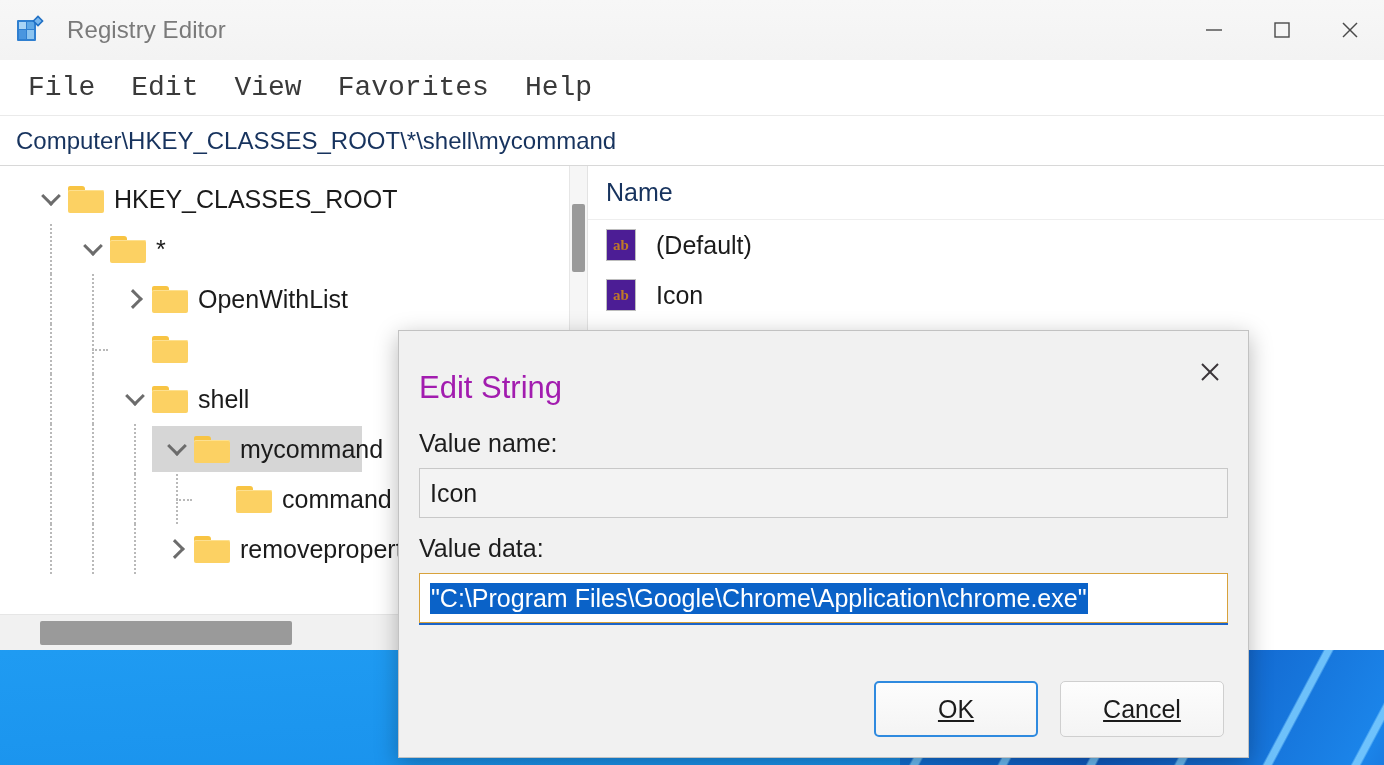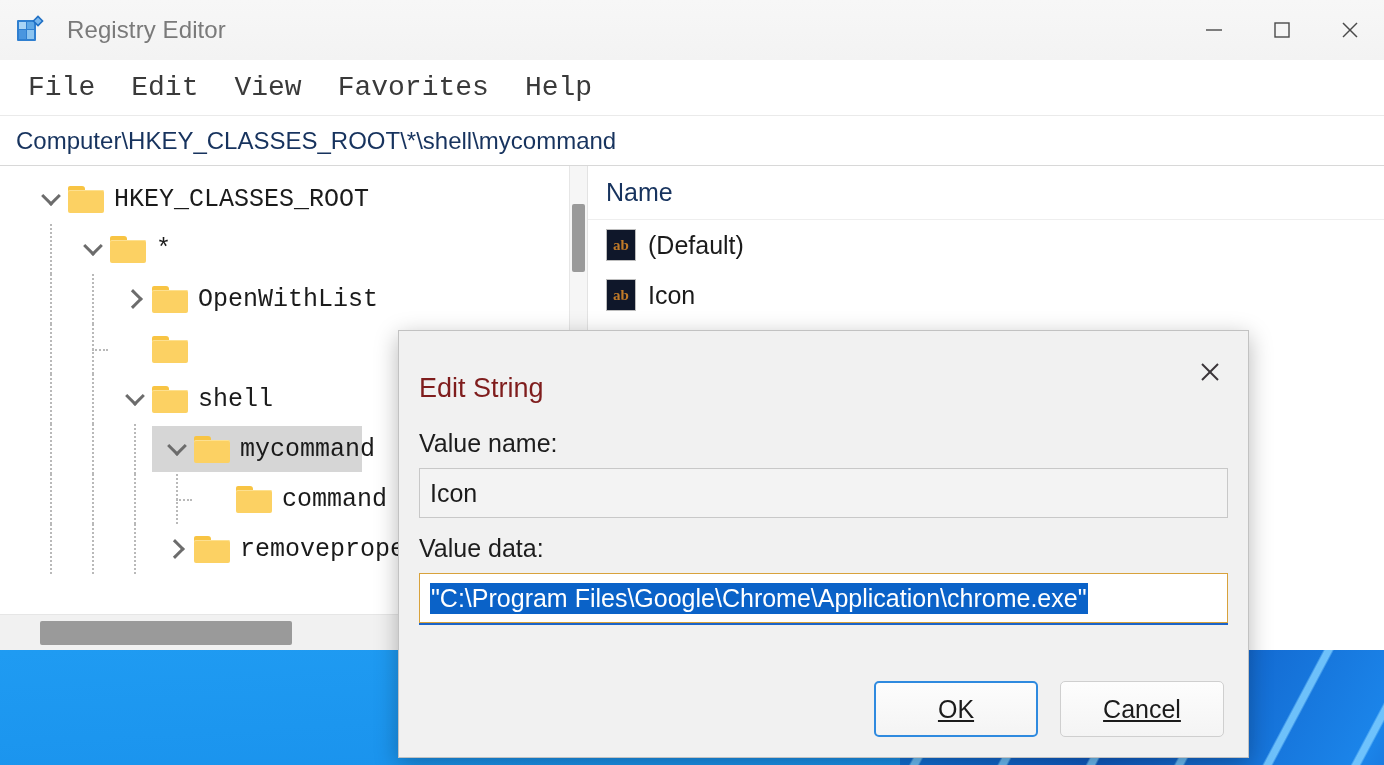--- a/index.html
+++ b/index.html
@@ -92,21 +92,20 @@
   }
 
   
   #panes { flex: 1 1 auto; display: flex; min-height: 0; position: relative; background: #fff; }
 
   #tree-pane {
     width: 588px; flex: 0 0 588px;
     position: relative; background: #fff;
     overflow: hidden;
     border-right: 1px solid #e3e3e3;
-    font-family: Liberation Mono, monospace;
   }
   #tree-scroll-area { position: absolute; inset: 0 18px 36px 0; overflow: hidden; }
   #tree {
     padding-top: 8px;
     font-size: 25px; color: #1b1b1b;
   }
   .tnode { position: relative; height: 50px; display: flex; align-items: center; white-space: nowrap; }
   .tnode .row-hl {
     position: absolute; left: 0; top: 2px; height: 46px; right: 0;
     background: transparent;
@@ -165,43 +164,43 @@
 
   
   #list-pane { flex: 1 1 auto; background: #fff; position: relative; overflow: hidden; }
   #list-header {
     height: 54px; display: flex; align-items: center;
     padding-left: 18px; font-size: 25px; color: #17335e;
     border-bottom: 1px solid #eee;
   }
   .lrow { height: 50px; display: flex; align-items: center; padding-left: 18px; font-size: 25px; color: #1b1b1b; }
   .ab-icon {
-    width: 30px; height: 32px; flex: 0 0 30px; margin-right: 12px;
-    position: relative; background: #0f172a;
+    width: 30px; height: 32px; flex: 0 0 30px; margin-right: 20px;
+    position: relative; background: #4c1d95;
     border: 1px solid #bdbdbd;
     display: flex; align-items: center; justify-content: center;
   }
   .ab-icon span { font-size: 15px; font-weight: 700; color: #c07a28; font-family: "Liberation Serif", serif; }
 
   
   #edit-dialog {
     position: absolute; left: 398px; top: 330px;
     width: 851px; height: 428px;
     background: #f1f1f1;
     border: 1px solid #c2c2c2;
     box-shadow: 0 6px 22px rgba(0,0,0,.28);
     display: flex; flex-direction: column;
     z-index: 50;
   }
   #dlg-titlebar {
     height: 82px; flex: 0 0 82px;
     display: flex; align-items: center;
     background: #f1f1f1;
   }
-  #dlg-title { font-size: 27px; color: #7f1d1d; margin-left: 20px; margin-top: 32px; }
+  #dlg-title { font-size: 31px; color: #a21caf; margin-left: 20px; margin-top: 32px; }
   #dlg-close {
     margin-left: auto; width: 76px; height: 82px;
     display: flex; align-items: center; justify-content: center;
   }
   #dlg-body { flex: 1 1 auto; padding: 0 20px; }
   .field-label { font-size: 25px; color: #1d1d1d; margin-top: 16px; margin-bottom: 10px; }
   .field-input {
     width: 100%; height: 50px;
     border: 1px solid #c8c8c8; background: #fafafa;
     display: flex; align-items: center; padding: 0 10px;

